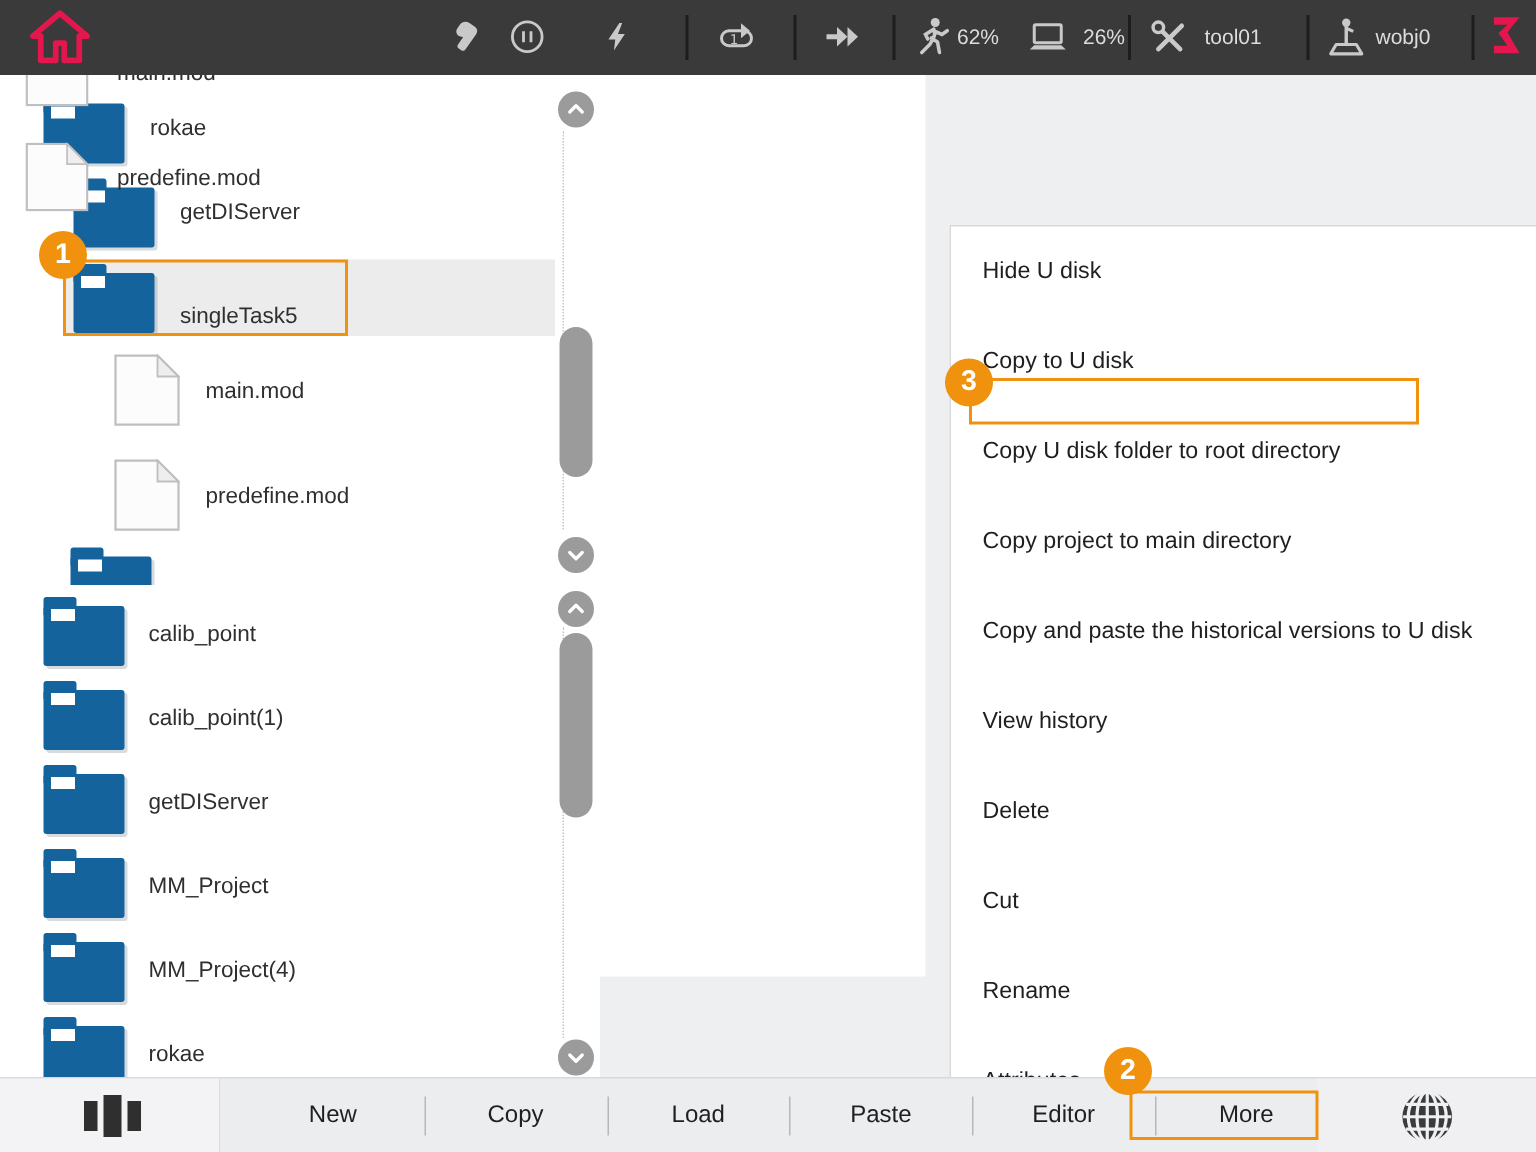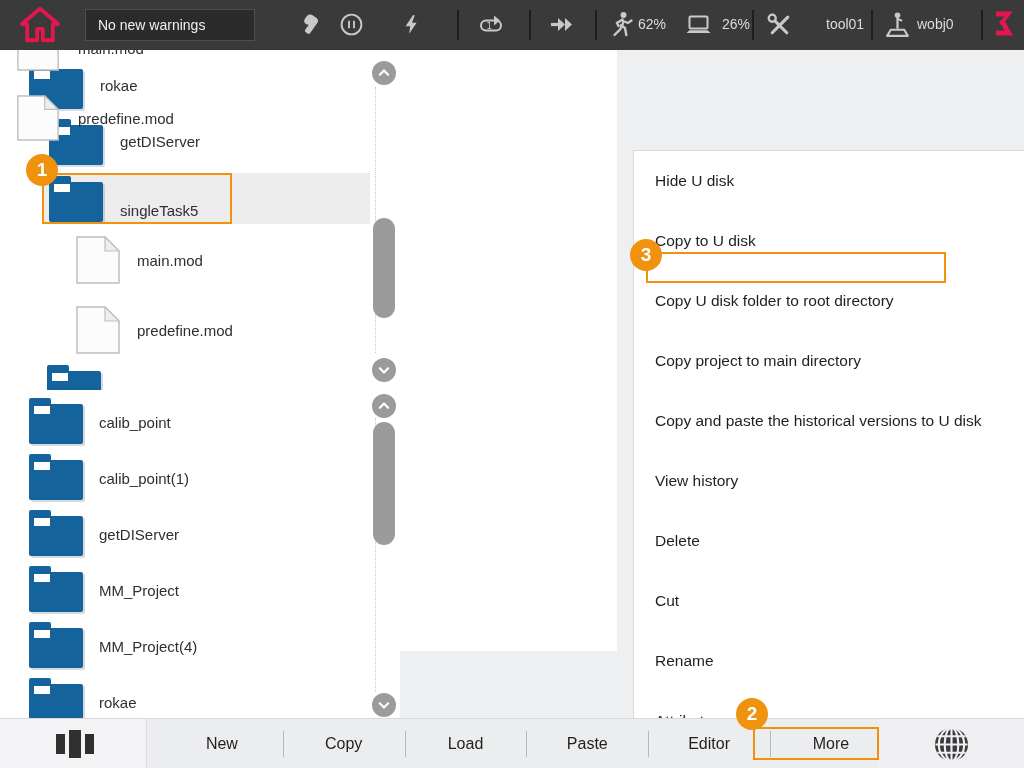--- a/index.html
+++ b/index.html
@@ -79,23 +79,20 @@
 </style>
 </head>
 <body>
 
 <header class="topbar">
   <div class="home-btn">
     <svg width="44" height="40" viewBox="0 0 46 42">
         <path d="M23 4 L4 20 h5.5 v17 h10.5 V25 h6 v12 h10.5 V20 H42 z" fill="none" stroke="#E4164E" stroke-width="4" stroke-linejoin="round" stroke-linecap="round"></path>
       </svg>
   </div>
-  <div class="warn-box">
-    <span>No new warnings</span>
-  </div>
 
   <span class="tb-icon" style="left:299px">
     <svg width="24" height="26" viewBox="0 0 24 24">
         <path d="M12 3c1.2 0 2 .9 2 2v6l1.2-.6c2.6-1.3 5.3.4 5.3 3v3.2c0 2.6-2 4.4-4.6 4.4h-4.4c-1.9 0-3.5-1.3-3.5-3.5V5c0-1.1.9-2 2-2z" transform="rotate(215 12 12)" fill="#c9c9c9"></path>
       </svg>
   </span>
   <span class="tb-icon" style="left:339px">
     <svg width="25" height="25" viewBox="0 0 24 24">
         <circle cx="12" cy="12" r="9.5" fill="none" stroke="#c9c9c9" stroke-width="1.8"></circle>
         <path d="M9.6 8.5v7 M14.4 8.5v7" stroke="#c9c9c9" stroke-width="1.8"></path>
@@ -138,21 +135,21 @@
   </span>
   <span class="tb-text" style="left:722px">26%</span>
   <span class="tb-sep" style="left:752px"></span>
   <span class="tb-icon" style="left:766px">
     <svg width="27" height="27" viewBox="0 0 26 26">
         <path d="M6 20 L21 5" stroke="#c9c9c9" stroke-width="3" stroke-linecap="round"></path>
         <path d="M6 6 L20 20" stroke="#c9c9c9" stroke-width="3" stroke-linecap="round"></path>
         <circle cx="6" cy="6" r="3.4" fill="#3a3a3a" stroke="#c9c9c9" stroke-width="2.2"></circle>
       </svg>
   </span>
-  <span class="tb-text" style="left:826px">tool01</span>
+  <span class="tb-text" style="left:803px">tool01</span>
   <span class="tb-sep" style="left:871px"></span>
   <span class="tb-icon" style="left:884px; top:10px">
     <svg width="27" height="29" viewBox="0 0 26 28">
         <path d="M13 18 V7" stroke="#c9c9c9" stroke-width="2.2"></path>
         <circle cx="13" cy="5" r="2.7" fill="#c9c9c9"></circle>
         <path d="M13 8.5 l4.5 2" stroke="#c9c9c9" stroke-width="2"></path>
         <path d="M6.5 19 h13 l3.5 6 H3 z" fill="none" stroke="#c9c9c9" stroke-width="2" stroke-linejoin="round"></path>
       </svg>
   </span>
   <span class="tb-text" style="left:917px">wobj0</span>

